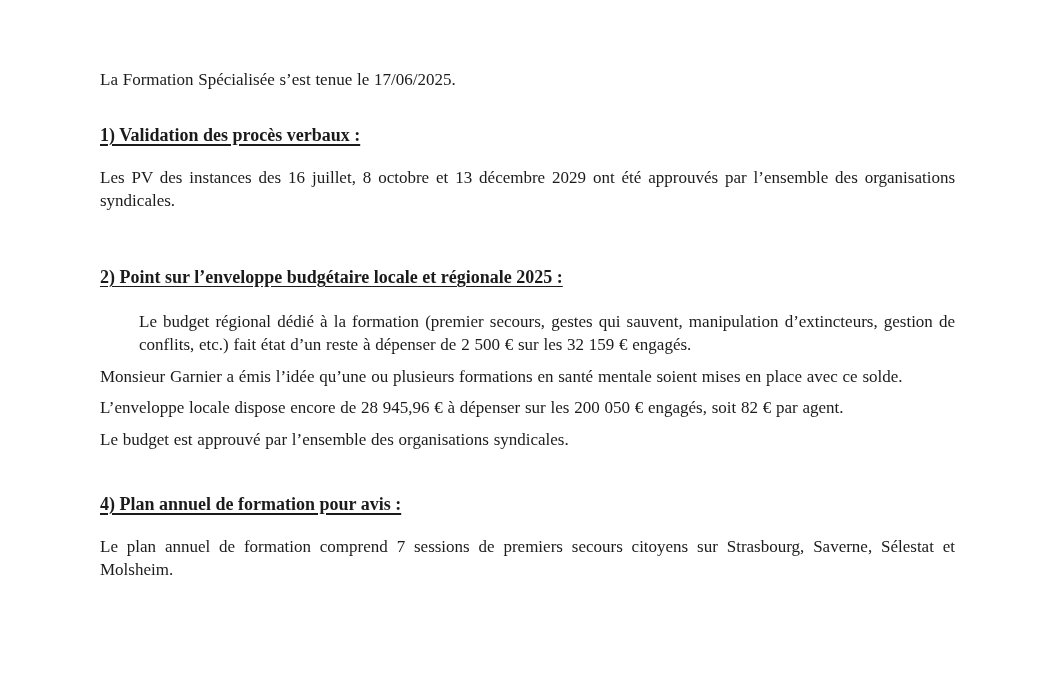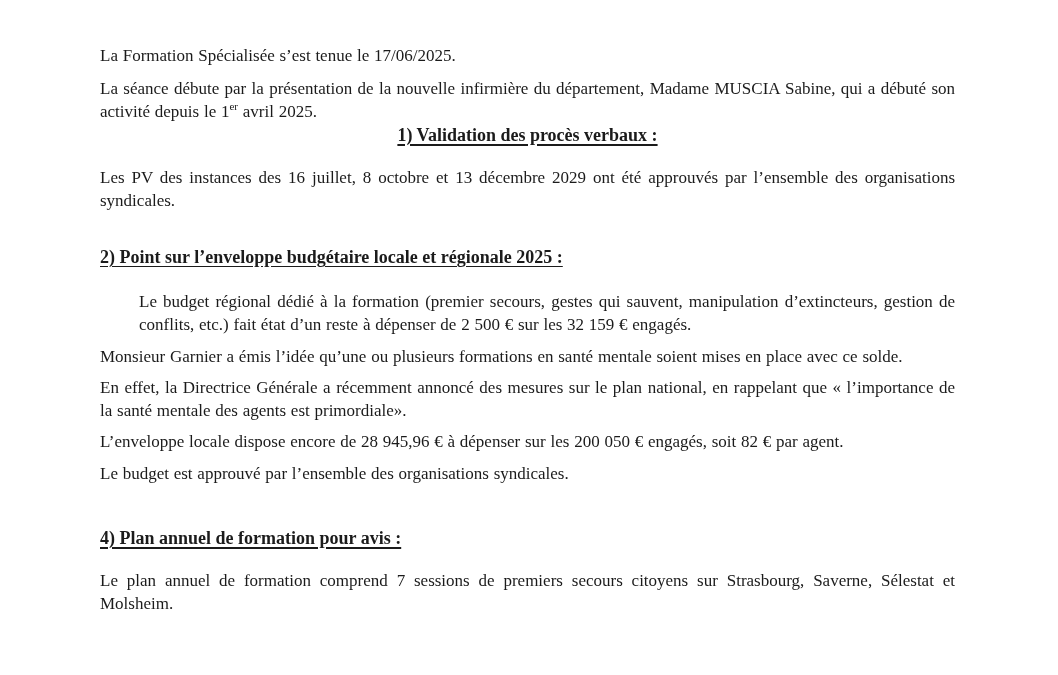--- a/index.html
+++ b/index.html
@@ -11,21 +11,21 @@
     height: 675px;
     overflow: hidden;
     background: #ffffff;
     font-family: "Liberation Serif", serif;
     color: #1b1b1b;
   }
   .doc-page {
     box-sizing: border-box;
     width: 1058px;
     height: 675px;
-    padding: 44px 103px 0 100px;
+    padding: 68px 103px 0 100px;
     background: #ffffff;
   }
   p.body-par {
     margin: 0;
     font-size: 17px;
     line-height: 23px;
     text-align: justify;
     text-align-last: left;
     word-spacing: 0.5px;
   }
@@ -44,33 +44,31 @@
     vertical-align: super;
   }
 </style>
 </head>
 <body>
 
 <div class="doc-page">
 
   <p class="body-par">La Formation Spécialisée s’est tenue le 17/06/2025.</p>
 
-  <p class="body-par" style="margin-top:10px;"><span>La séance débute par la présentation de la nouvelle infirmière du département, Madame MUSCIA Sabine, qui a débuté son activité depuis le 1</span><sup class="sup-ord">er</sup><span> avril 2025.</span></p>
 
-  <div class="section-heading" style="text-align:center;">1) Validation des procès verbaux :</div>
+  <div class="section-heading" style="margin-top:32px;">1) Validation des procès verbaux :</div>
 
   <p class="body-par" style="margin-top:19px;">Les PV des instances des 16 juillet, 8 octobre et 13 décembre 2029 ont été approuvés par l’ensemble des organisations syndicales.</p>
 
-  <div class="section-heading" style="margin-top:33px;text-decoration:underline;">2) Point sur l’enveloppe budgétaire locale et régionale 2025 :</div>
+  <div class="section-heading" style="margin-top:53px;text-decoration:underline;">2) Point sur l’enveloppe budgétaire locale et régionale 2025 :</div>
 
   <p class="body-par" style="margin-top:21px;margin-left:39px;">Le budget régional dédié à la formation (premier secours, gestes qui sauvent, manipulation d’extincteurs, gestion de conflits, etc.) fait état d’un reste à dépenser de 2 500 € sur les 32 159 € engagés.</p>
 
   <p class="body-par" style="margin-top:9px;">Monsieur Garnier a émis l’idée qu’une ou plusieurs formations en santé mentale soient mises en place avec ce solde.</p>
 
-  <p class="body-par" style="margin-top:8px;">En effet, la Directrice Générale a récemment annoncé des mesures sur le plan national, en rappelant que « l’importance de la santé mentale des agents est primordiale».</p>
 
   <p class="body-par" style="margin-top:8px;">L’enveloppe locale dispose encore de 28 945,96 € à dépenser sur les 200 050 € engagés, soit 82 € par agent.</p>
 
   <p class="body-par" style="margin-top:9px;">Le budget est approuvé par l’ensemble des organisations syndicales.</p>
 
   <div class="section-heading" style="margin-top:41px;">4) Plan annuel de formation pour avis :</div>
 
   <p class="body-par" style="margin-top:19px;">Le plan annuel de formation comprend 7 sessions de premiers secours citoyens sur Strasbourg, Saverne, Sélestat et Molsheim.</p>
 
 </div>

